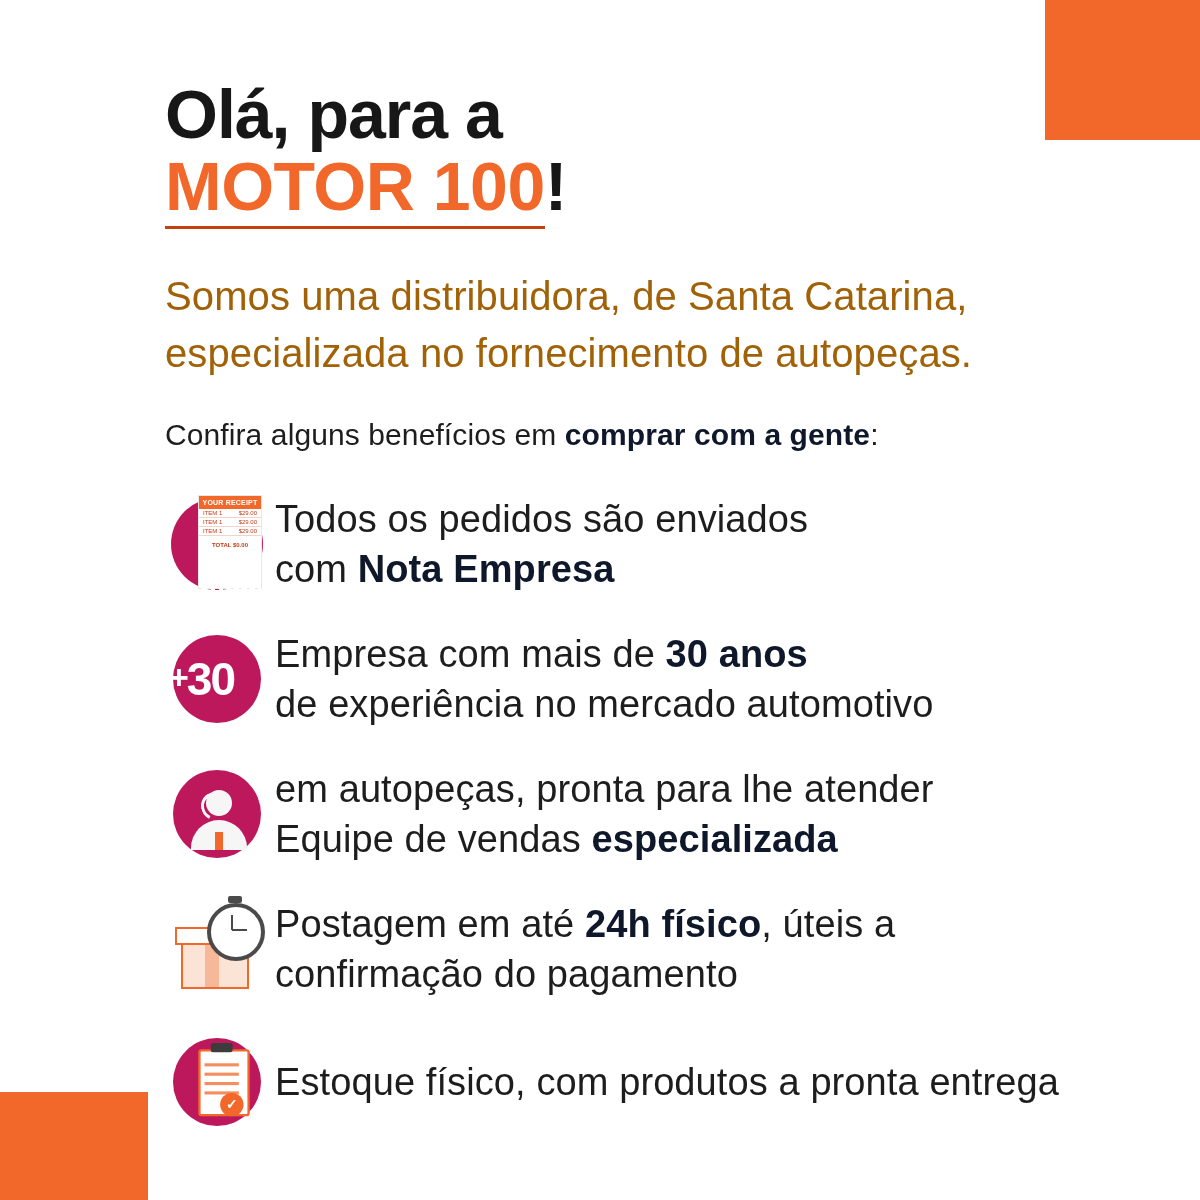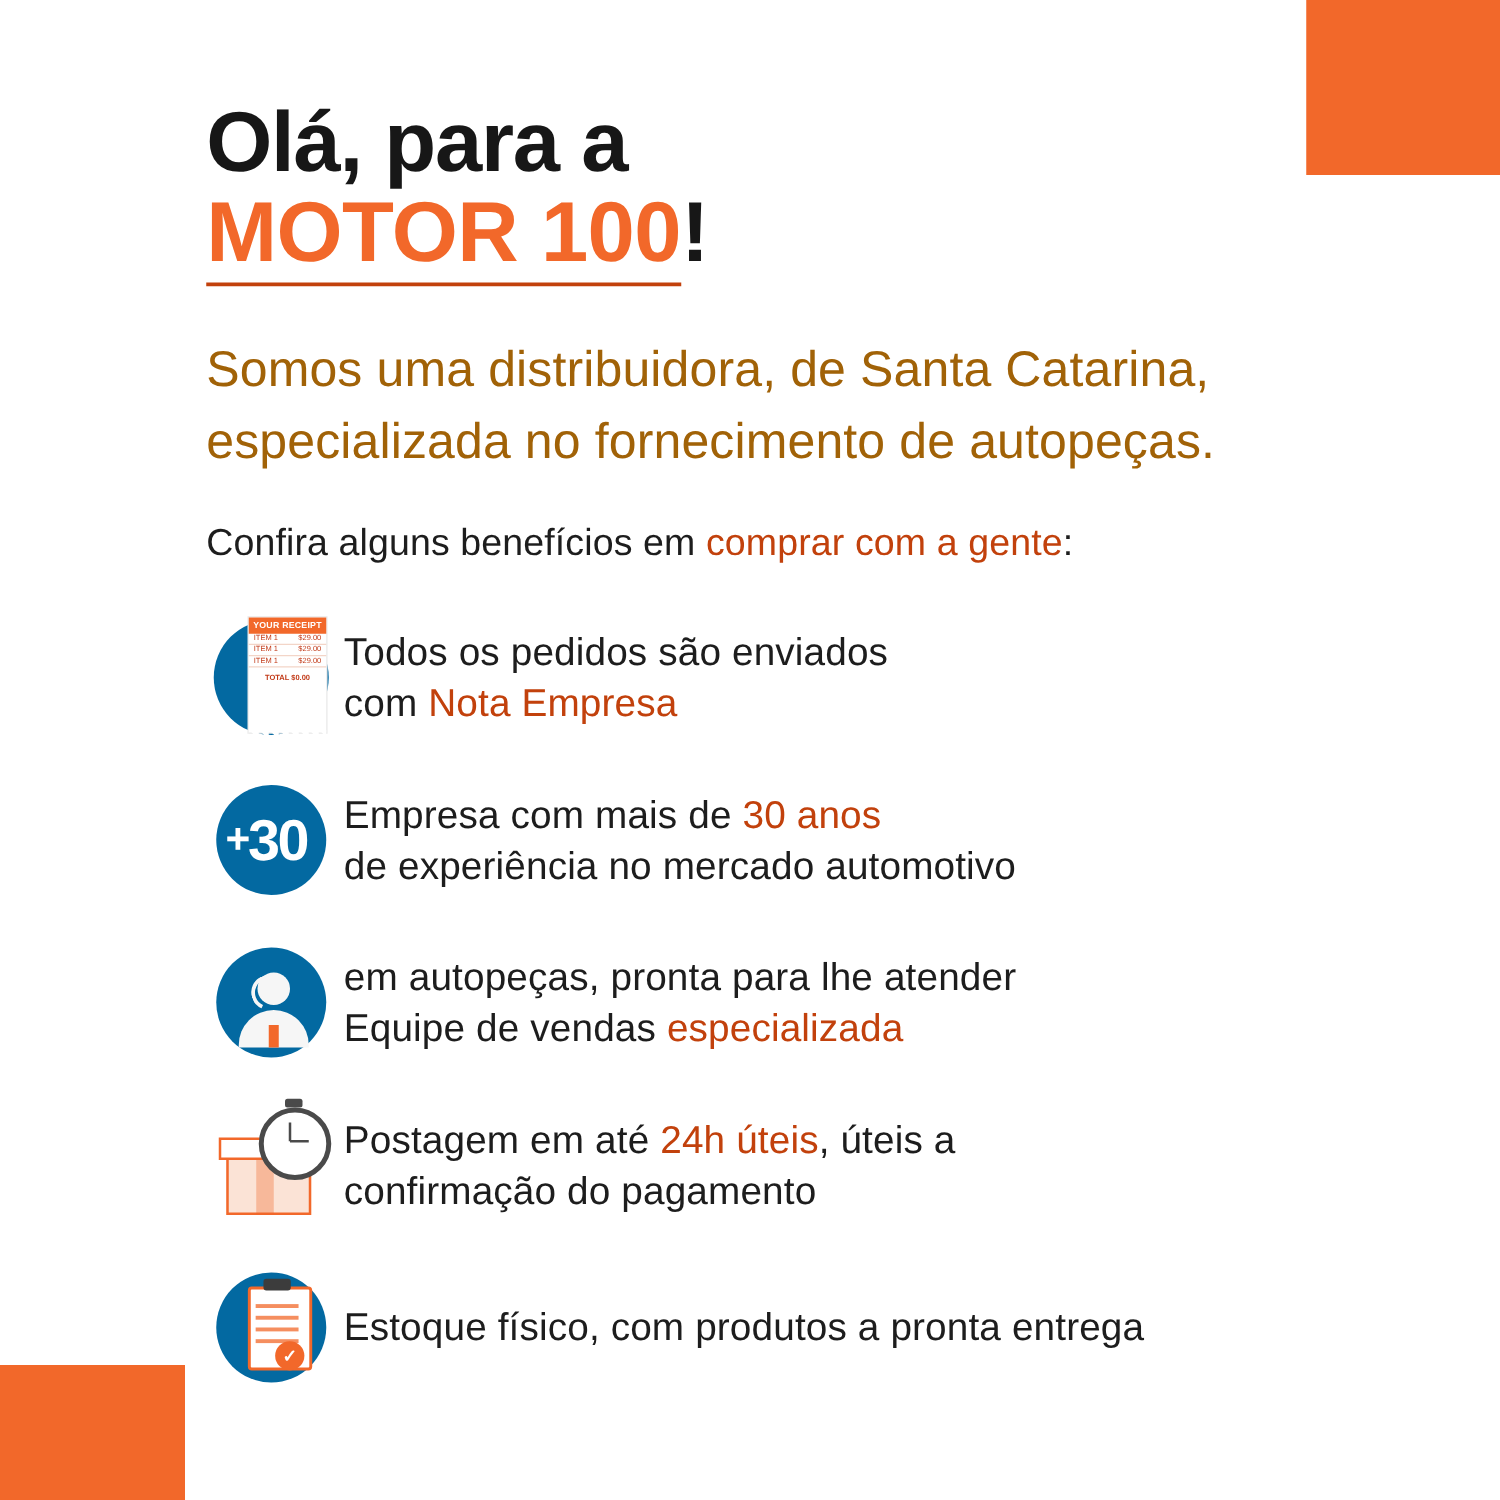--- a/index.html
+++ b/index.html
@@ -72,22 +72,22 @@
     letter-spacing: 0.1px;
   }
 
   .benefits-lead {
     margin-top: 36px;
     font-size: 30px;
     color: #1d1d1d;
     letter-spacing: 0.1px;
   }
   .hl {
-    color: #c2410c;
-    font-weight: normal;
+    color: #0f172a;
+    font-weight: bold;
   }
 
   
   .benefits {
     margin-top: 42px;
     list-style: none;
     padding: 0;
   }
   .benefit {
     display: flex;
@@ -98,35 +98,34 @@
   .benefit-icon {
     width: 104px;
     min-width: 104px;
     height: 96px;
     position: relative;
     display: flex;
     align-items: center;
     justify-content: center;
   }
   .benefit-text {
-    font-size: 31px;
+    font-size: 38px;
     color: #1d1d1d;
     line-height: 1.33;
     padding-left: 6px;
     letter-spacing: 0.1px;
   }
 
   .circle {
     width: 92px;
     height: 92px;
     border-radius: 50%;
-    background: #0369a1;
+    background: #be185d;
     display: flex;
     align-items: center;
-    justify-content: center;
     position: relative;
   }
   .circle.small {
     width: 88px;
     height: 88px;
   }
 
   .years-badge {
     color: #ffffff;
     font-weight: bold;
@@ -433,21 +432,21 @@
           <div class="box-body"></div>
           <div class="box-strip"></div>
           <div class="box-lid"></div>
           <div class="watch">
             <div class="watch-hand"></div>
             <div class="watch-hand h2"></div>
           </div>
         </div>
       </div>
       <div class="benefit-text">
-        <div><span>Postagem em até </span><span class="hl">24h úteis</span><span>, úteis a</span></div>
+        <div><span>Postagem em até </span><span class="hl">24h físico</span><span>, úteis a</span></div>
         <div><span>confirmação do pagamento</span></div>
       </div>
     </li>
 
     <li class="benefit">
       <div class="benefit-icon">
         <div class="circle small">
           <div class="clip-wrap" style="transform:scale(.78)">
             <div class="clip-body"></div>
             <div class="clip-top"></div>

